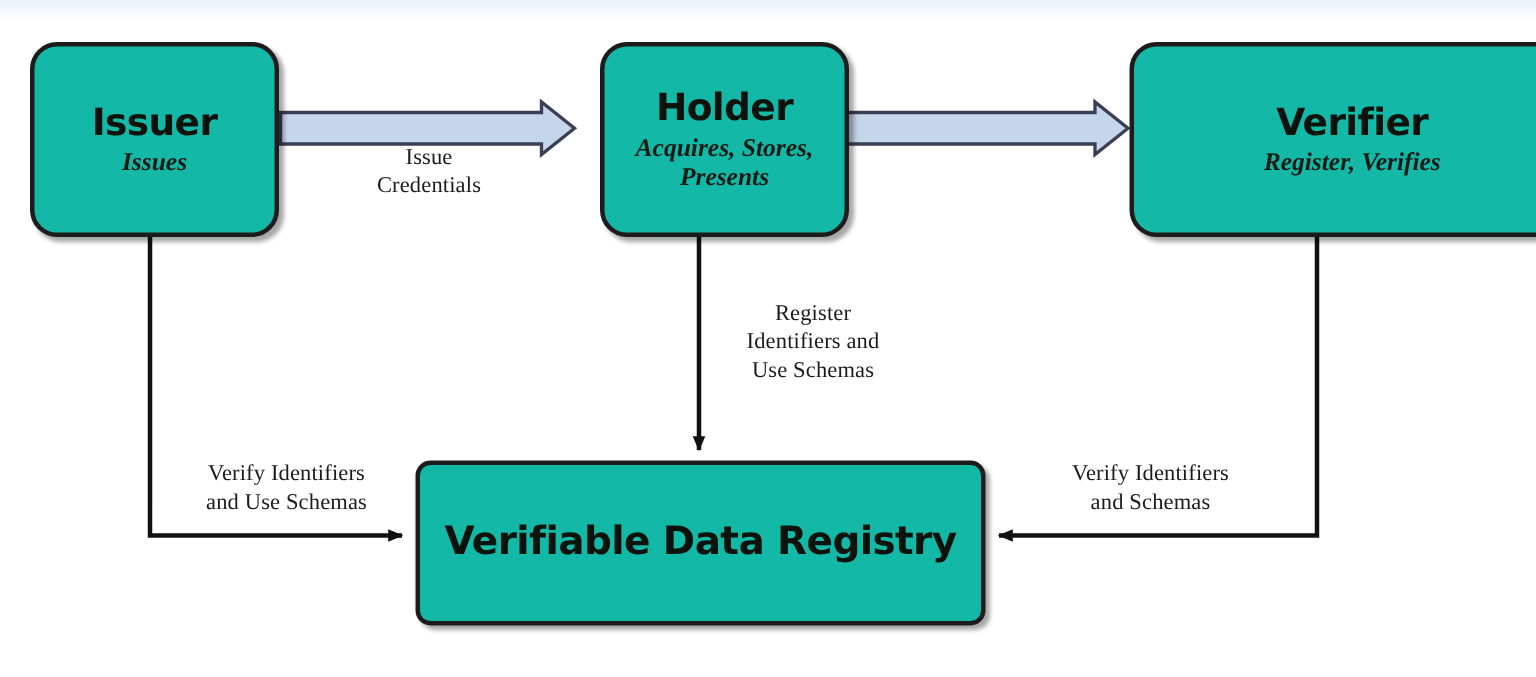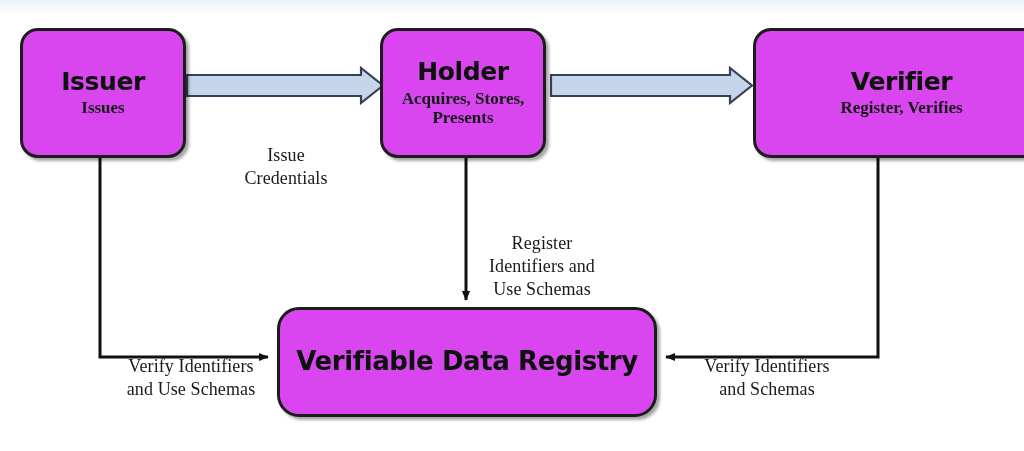--- a/index.html
+++ b/index.html
@@ -20,71 +20,71 @@
     position: absolute;
     left: 0; top: 0;
     width: 1024px; height: 14px;
     background: linear-gradient(to bottom, #eaf3fb 0%, #f4f9fd 55%, #ffffff 100%);
   }
 
   
   .role-box {
     position: absolute;
     box-sizing: border-box;
-    background: #d946ef;
+    background: #14b8a6;
     border: 3px solid #1c1c1c;
     border-radius: 18px;
     box-shadow: 3px 3px 3px rgba(0,0,0,0.35);
     display: flex;
     flex-direction: column;
     align-items: center;
     justify-content: center;
     text-align: center;
     color: #101510;
   }
   .role-title {
     font-family: "DejaVu Sans", sans-serif;
     font-weight: bold;
     font-size: 25px;
     letter-spacing: -0.4px;
     line-height: 1.05;
     color: #0c120c;
   }
   .role-sub {
     font-family: "Liberation Serif", serif;
+    font-style: italic;
     font-weight: bold;
     font-size: 17px;
     line-height: 1.12;
     margin-top: 3px;
     color: #141a14;
   }
 
   #box-issuer   { left: 20px;  top: 28px;  width: 166px; height: 130px; }
-  #box-holder   { left: 380px; top: 28px;  width: 166px; height: 130px; }
+  #box-holder   { left: 400px; top: 28px;  width: 166px; height: 130px; }
   #box-verifier { left: 753px; top: 28px;  width: 297px; height: 130px; }
-  #box-registry { left: 277px; top: 307px; width: 380px; height: 110px; border-radius: 22px; }
+  #box-registry { left: 277px; top: 307px; width: 380px; height: 110px; border-radius: 10px; }
 
   #box-registry .role-title { font-size: 26px; }
   #box-registry .role-sub   { font-size: 18px; }
 
   
   .edge-label {
     position: absolute;
     font-family: "Liberation Serif", serif;
-    font-size: 18px;
+    font-size: 15px;
     line-height: 1.28;
     color: #1a1a1a;
     text-align: center;
     white-space: pre-line;
     letter-spacing: 0.1px;
-    margin-top: 48px;
   }
   #lbl-issue        { left: 206px; top: 96px;  width: 160px; }
   #lbl-send         { left: 568px; top: 96px;  width: 160px; }
-  #lbl-register     { left: 462px; top: 184px; width: 160px; }
+  #lbl-register     { left: 462px; top: 200px; width: 160px; }
   #lbl-verify-left  { left: 106px; top: 307px; width: 170px; text-align: center; }
   #lbl-verify-right { left: 672px; top: 307px; width: 190px; text-align: center; }
 
   
   .conn-svg {
     position: absolute;
     left: 0; top: 0;
     width: 1024px; height: 451px;
     pointer-events: none;
   }

